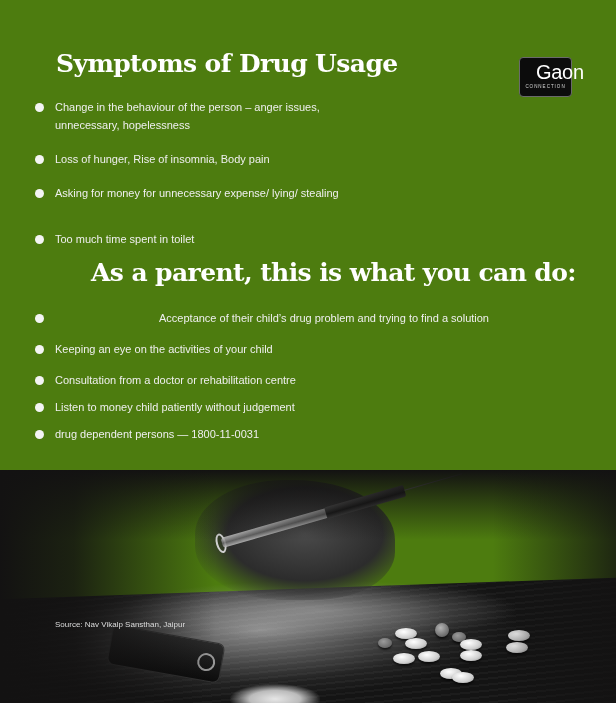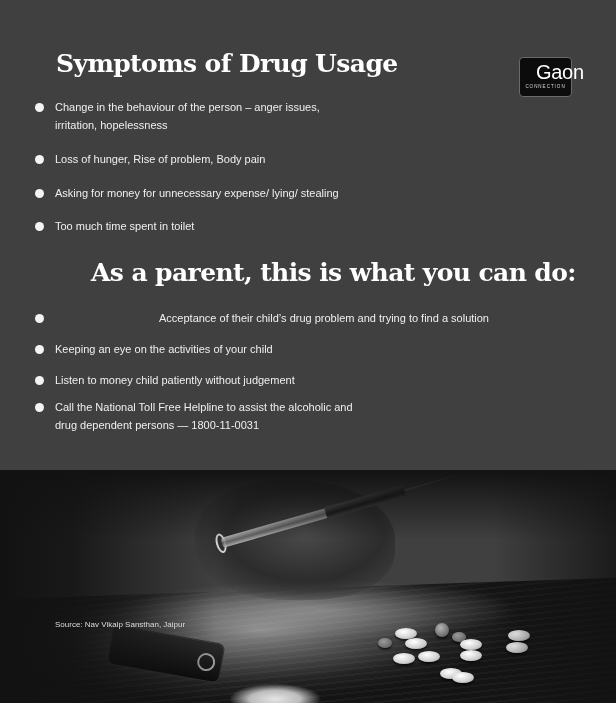--- a/index.html
+++ b/index.html
@@ -1,19 +1,19 @@
 <!DOCTYPE html>
 <html><head>
   <meta charset="utf-8">
   <style>
     * { margin: 0; padding: 0; box-sizing: border-box; }
     html, body { width: 616px; height: 703px; background: #121212; overflow: hidden; }
     body { position: relative; font-family: "Liberation Sans", sans-serif; color: #f2f2f2; }
 
-    .poster { position: absolute; left: 0; top: 0; width: 616px; height: 703px; background: #404040; overflow: hidden; }
+    .poster { position: absolute; left: 0; top: 0; width: 616px; height: 703px; background: #4d7c0f; overflow: hidden; }
 
     
     .scene { position: absolute; left: 0; top: 470px; width: 616px; height: 233px; overflow: hidden; }
     .table-surface {
       position: absolute; left: -40px; top: 118px; width: 720px; height: 160px;
       background:
         repeating-linear-gradient(176deg, rgba(255,255,255,0.035) 0 2px, rgba(0,0,0,0) 2px 6px),
         radial-gradient(ellipse 260px 70px at 300px 40px, #8a8a8a 0%, #4a4a4a 45%, #222 75%, #141414 100%);
       transform: skewY(-2deg);
     }
@@ -152,27 +152,27 @@
 
   <div class="logo">
     <span class="logo-main">Gaon</span>
     <span class="logo-sub">CONNECTION</span>
   </div>
 
   <ul class="list" style="top:98px;">
     <li style="margin-bottom:16px;">
       <span class="bullet"></span>
       <span class="txt">Change in the behaviour of the person – anger issues,</span>
-      <span class="txt">irritation, hopelessness</span>
+      <span class="txt">unnecessary, hopelessness</span>
     </li>
     <li style="margin-bottom:16px;">
       <span class="bullet"></span>
-      <span class="txt">Loss of hunger, Rise of problem, Body pain</span>
-    </li>
-    <li style="margin-bottom:15px;">
+      <span class="txt">Loss of hunger, Rise of insomnia, Body pain</span>
+    </li>
+    <li style="margin-bottom:28px;">
       <span class="bullet"></span>
       <span class="txt">Asking for money for unnecessary expense/ lying/ stealing</span>
     </li>
     <li>
       <span class="bullet"></span>
       <span class="txt">Too much time spent in toilet</span>
     </li>
   </ul>
 
   <div class="heading h2">As a parent, this is what you can do:</div>
@@ -181,23 +181,26 @@
     <li style="margin-bottom:13px;text-align:center;">
       <span class="bullet"></span>
       <span class="txt">Acceptance of their child’s drug problem and trying to find a solution</span>
     </li>
     <li style="margin-bottom:13px;">
       <span class="bullet"></span>
       <span class="txt">Keeping an eye on the activities of your child</span>
     </li>
     <li style="margin-bottom:9px;">
       <span class="bullet"></span>
+      <span class="txt">Consultation from a doctor or rehabilitation centre</span>
+    </li>
+    <li style="margin-bottom:9px;">
+      <span class="bullet"></span>
       <span class="txt">Listen to money child patiently without judgement</span>
     </li>
     <li>
       <span class="bullet"></span>
-      <span class="txt">Call the National Toll Free Helpline to assist the alcoholic and</span>
       <span class="txt">drug dependent persons  — 1800-11-0031</span>
     </li>
   </ul>
 
   <div class="source">Source: Nav Vikalp Sansthan, Jaipur</div>
 </div>
 
 </body></html>

